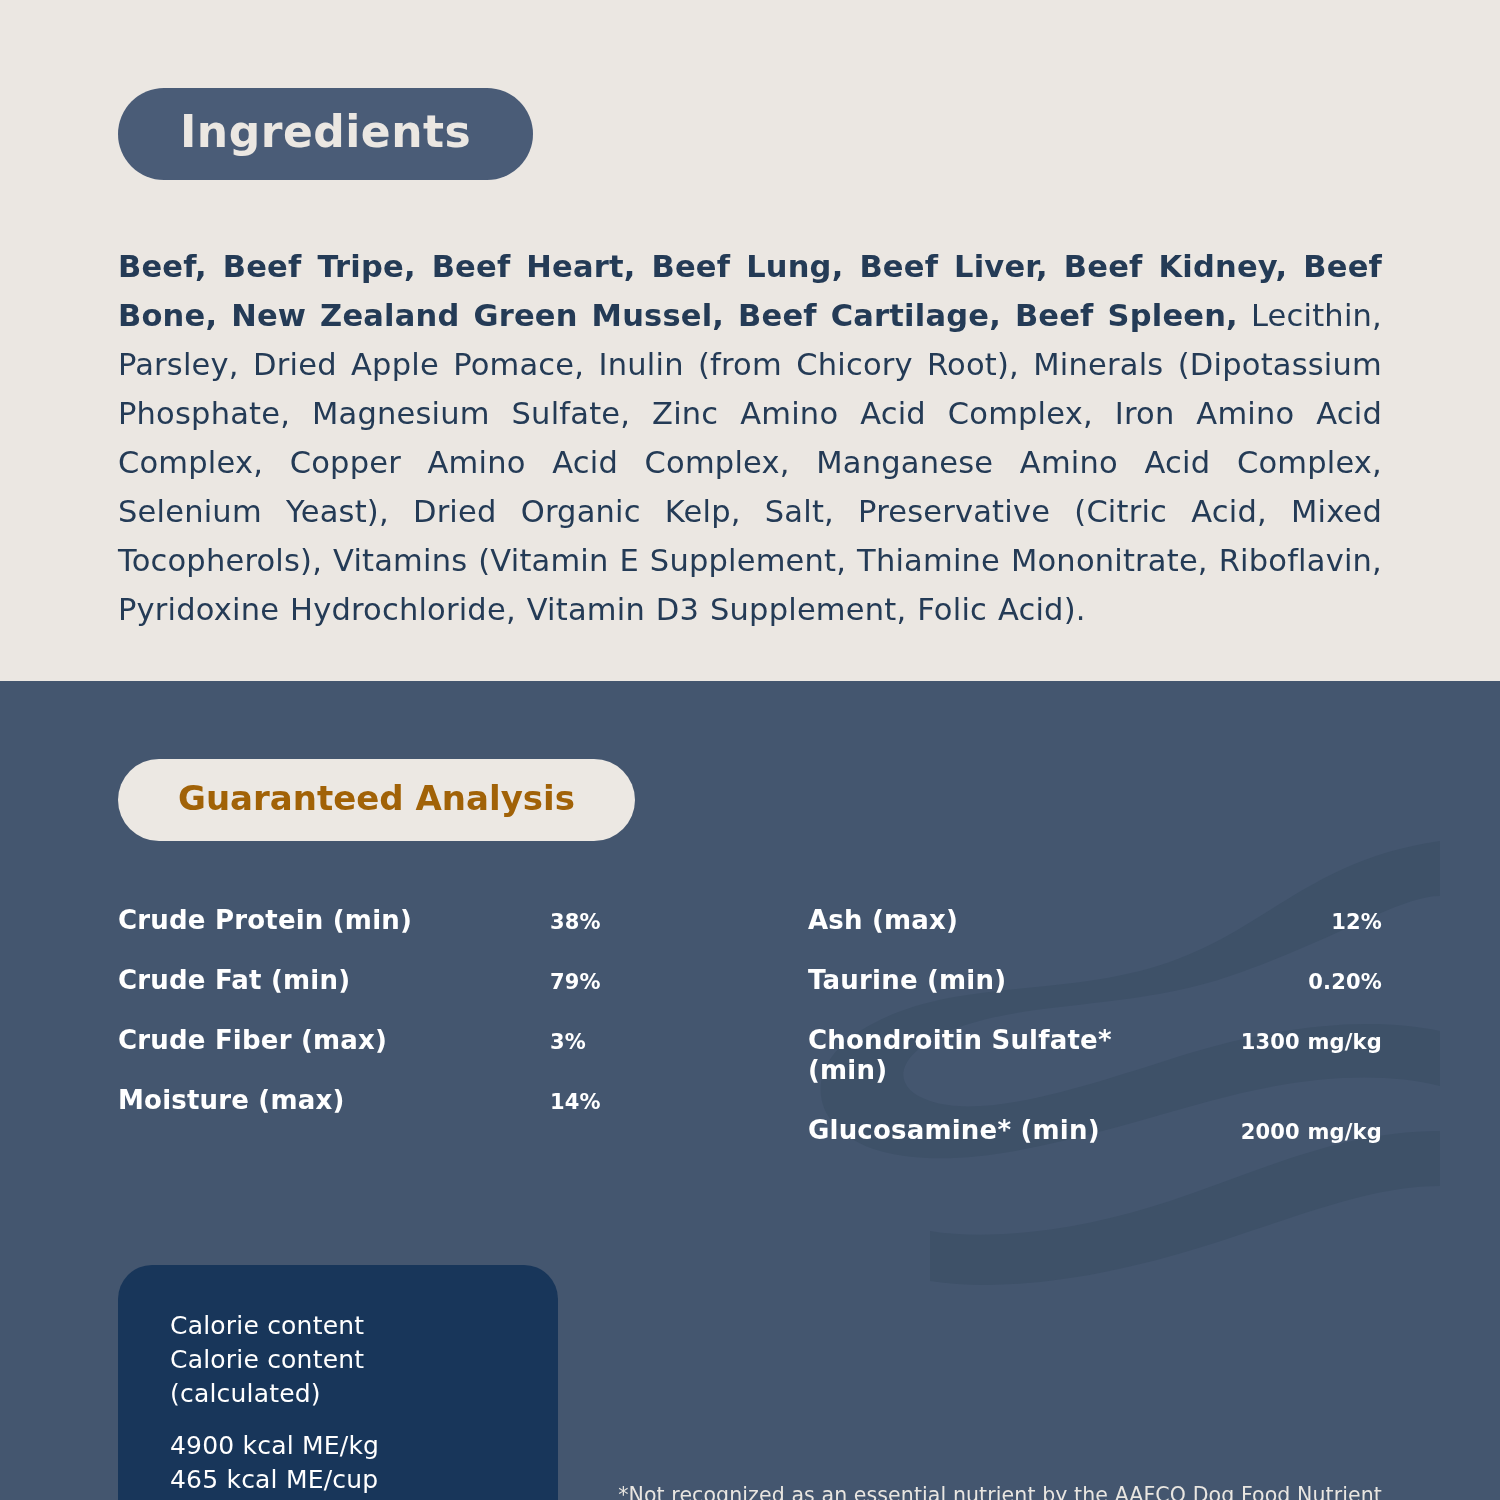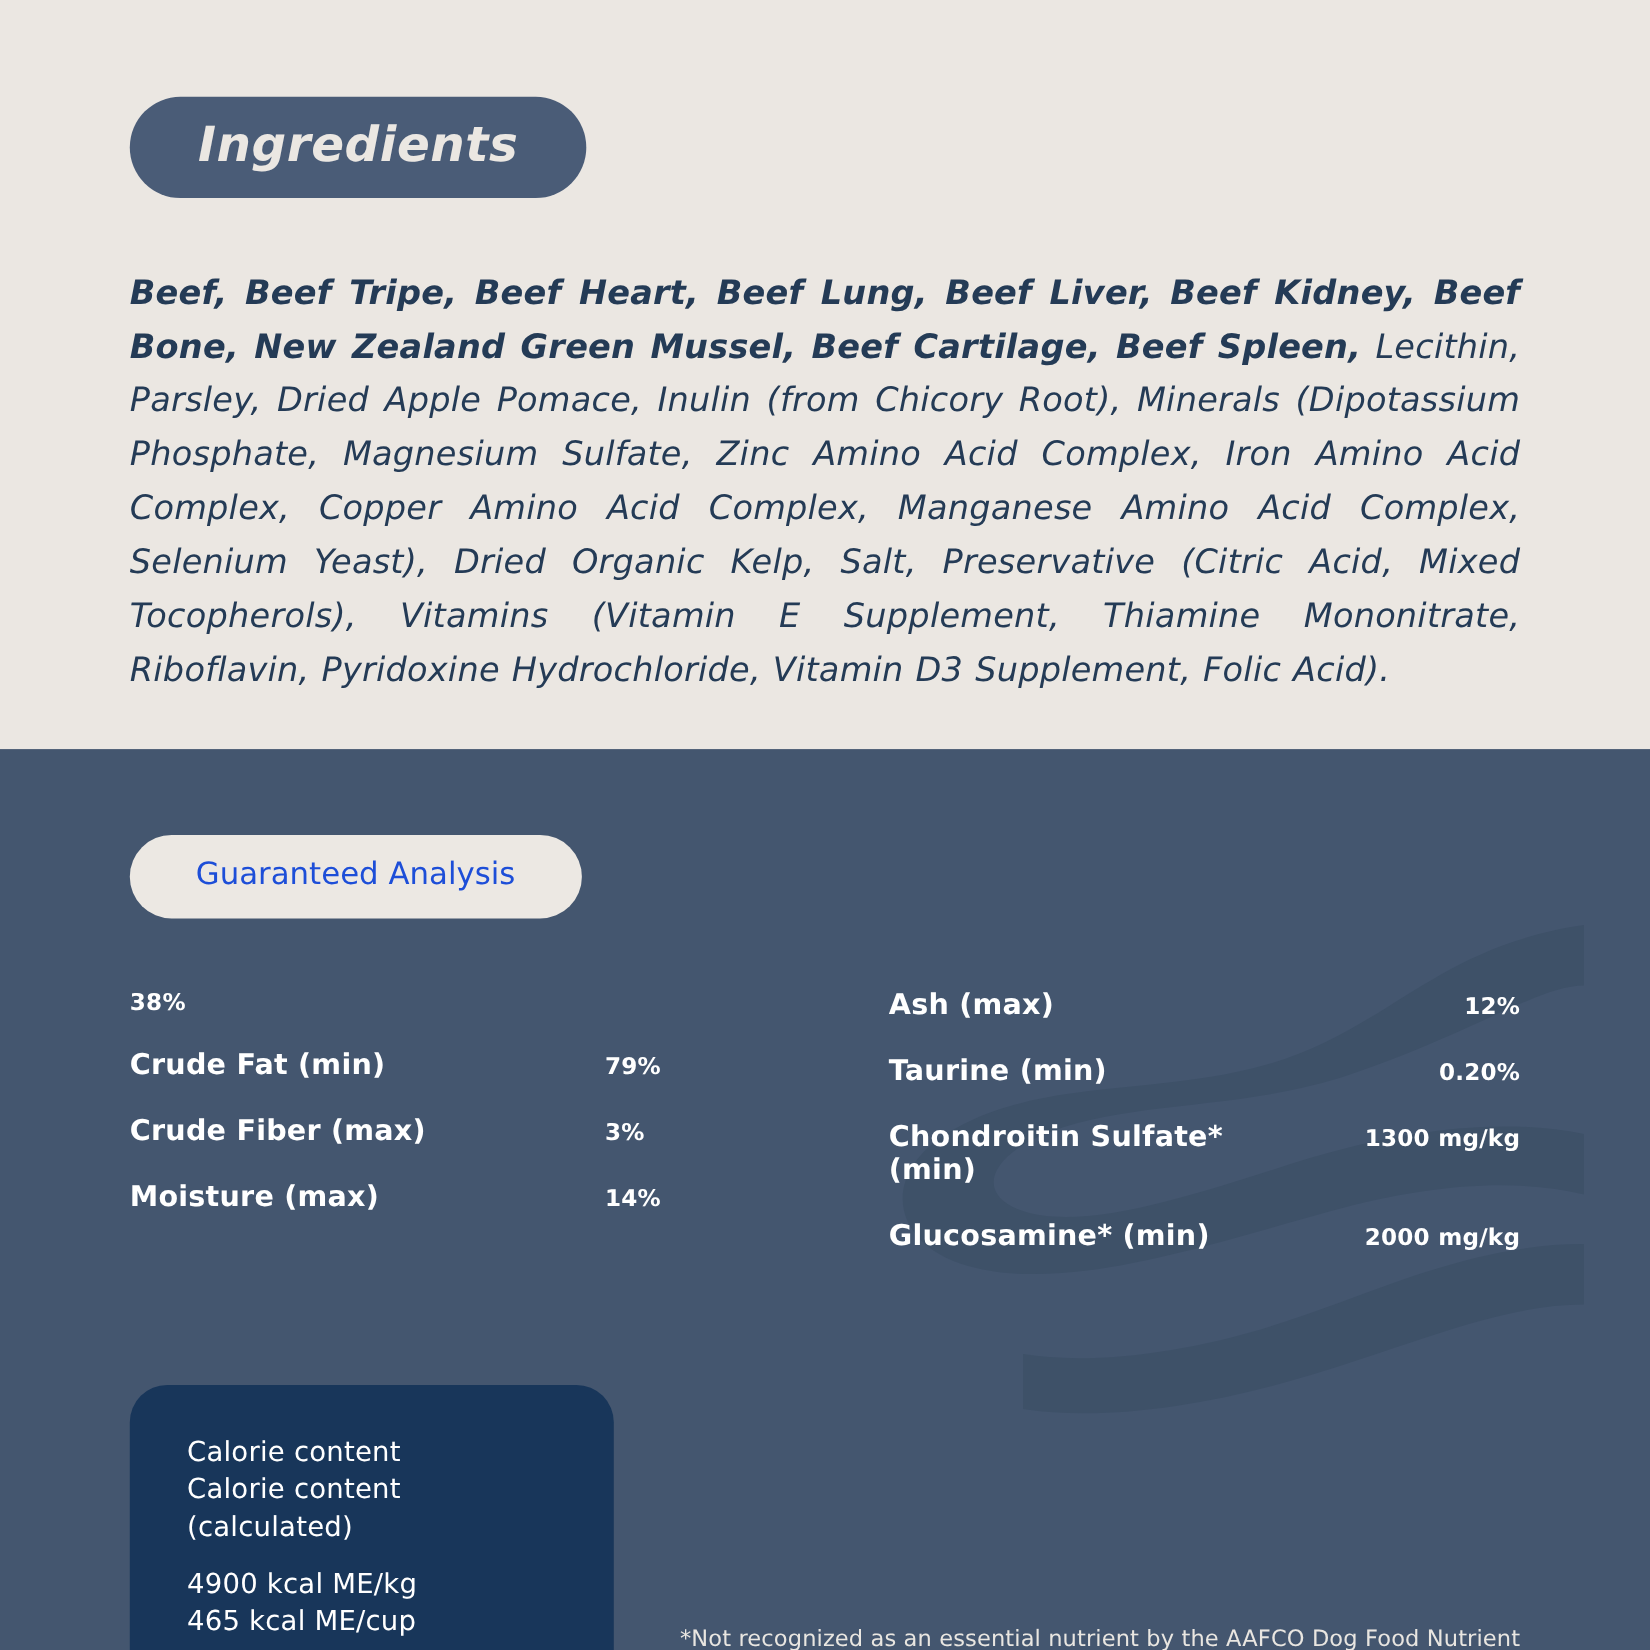--- a/index.html
+++ b/index.html
@@ -20,21 +20,20 @@
     display: flex;
     flex-direction: column;
   }
 
   
   .ingredients-section {
     background: #ebe7e2;
     padding: 88px 118px 0 118px;
     box-sizing: border-box;
     height: 681px;
-    font-style: italic;
   }
   .pill-dark {
     display: inline-block;
     background: #4a5c77;
     color: #ebe7e2;
     border-radius: 60px;
     padding: 22px 62px 26px 62px;
     font-size: 44px;
     font-weight: bold;
     letter-spacing: 0.5px;
@@ -63,25 +62,25 @@
     overflow: hidden;
   }
   .swoosh {
     position: absolute;
     pointer-events: none;
     opacity: 1;
   }
   .pill-light {
     display: inline-block;
     background: #ece8e3;
-    color: #1d4ed8;
+    color: #a16207;
     border-radius: 60px;
     padding: 22px 60px 26px 60px;
-    font-size: 28px;
-    font-weight: normal;
+    font-size: 34px;
+    font-weight: bold;
     line-height: 1;
     position: relative;
     z-index: 2;
   }
   .ga-grid {
     position: relative;
     z-index: 2;
     margin-top: 64px;
     display: flex;
     gap: 0;
@@ -166,20 +165,21 @@
     <svg class="swoosh" width="700" height="600" viewBox="0 0 700 600" style="right:60px; top:120px;">
       <path d="M700 40 C 560 60, 520 140, 400 170 C 300 195, 200 180, 120 230 C 60 268, 70 330, 140 350 C 230 375, 360 330, 470 300 C 560 275, 640 270, 700 285 L700 230 C 630 215, 540 225, 450 252 C 360 280, 250 320, 190 300 C 150 287, 155 255, 205 232 C 280 198, 390 210, 490 175 C 600 137, 660 95, 700 95 Z" fill="#3e5168"></path>
       <path d="M700 330 C 600 330, 520 370, 430 400 C 340 430, 250 440, 190 430 L190 480 C 270 492, 370 475, 465 445 C 560 415, 630 385, 700 385 Z" fill="#3e5168"></path>
     </svg>
 
     <div class="pill-light">Guaranteed Analysis</div>
 
     <div class="ga-grid">
       <div class="ga-col left">
         <div class="ga-row">
+          <span class="ga-label">Crude Protein (min)</span>
           <span class="ga-value">38%</span>
         </div>
         <div class="ga-row">
           <span class="ga-label">Crude Fat (min)</span>
           <span class="ga-value">79%</span>
         </div>
         <div class="ga-row">
           <span class="ga-label">Crude Fiber (max)</span>
           <span class="ga-value">3%</span>
         </div>

